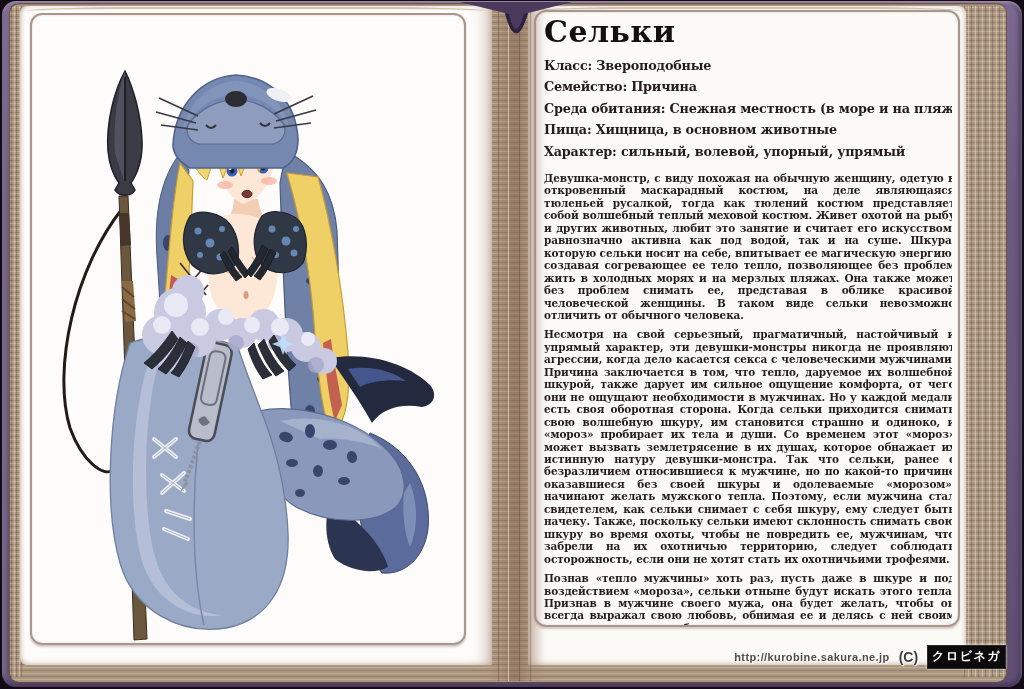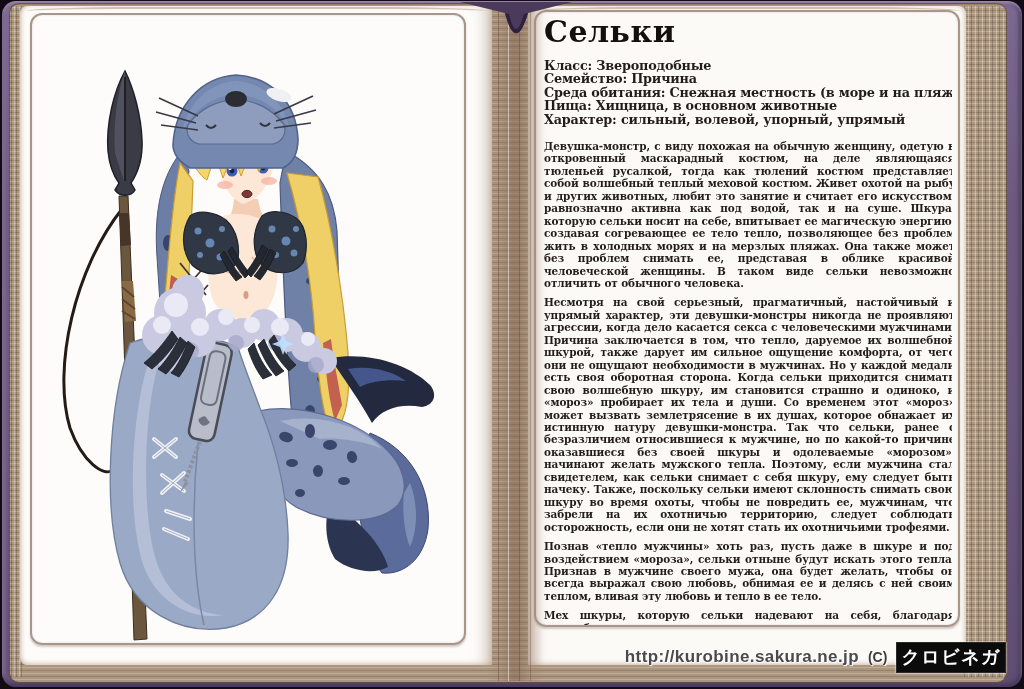--- a/index.html
+++ b/index.html
@@ -35,32 +35,32 @@
   .gutter{position:absolute;left:486px;top:4px;width:58px;bottom:8px;
       background:linear-gradient(90deg, rgba(150,118,96,0) 0%, rgba(150,118,96,.28) 26%, rgba(131,100,80,.52) 46%, rgba(131,100,80,.52) 54%, rgba(150,118,96,.28) 74%, rgba(150,118,96,0) 100%);}
   .gutter i{position:absolute;top:0;bottom:0;width:1px;background:rgba(96,68,52,.45);}
   .gutter i:nth-child(1){left:12px}.gutter i:nth-child(2){left:22px;background:rgba(255,250,240,.5)}
   .gutter i:nth-child(3){left:33px}.gutter i:nth-child(4){left:44px;background:rgba(96,68,52,.35)}
   .spine-notch{position:absolute;left:460px;top:2px;z-index:8;}
   
   .content{position:absolute;left:16px;top:8px;right:14px;bottom:40px;color:#221d1a;overflow:hidden;}
   .title{font-size:30px;font-weight:bold;letter-spacing:.5px;margin:0 0 10px 0;color:#14100e;}
   .info{font-size:12.8px;font-weight:bold;line-height:13.4px;margin-bottom:14px;letter-spacing:-.2px;}
-  .info div{white-space:nowrap;}
+  .info div{white-space:nowrap;margin-top:8px;}
   .bodytext{width:448px;transform:scaleX(.918);transform-origin:0 0;
         font-size:11.4px;font-weight:bold;line-height:12.45px;text-align:justify;letter-spacing:-.1px;color:#241e1a;}
   .bodytext p{margin:0 0 7px 0;text-indent:0;}
   
   .footer{position:absolute;left:540px;top:645px;width:466px;height:24px;z-index:9;
           display:flex;align-items:center;justify-content:flex-end;gap:9px;
           font-family:"Liberation Sans","DejaVu Sans",sans-serif;}
-  .url{font-size:17px;font-weight:bold;color:#4b4b4b;letter-spacing:.4px;
+  .url{font-size:11px;font-weight:bold;color:#4b4b4b;letter-spacing:.4px;
        text-shadow:0 0 2px #fff,0 0 2px #fff,1px 1px 1px #fff,-1px -1px 1px #fff;}
   .cmark{font-size:14px;font-weight:bold;color:#3c3c3c;text-shadow:0 0 2px #fff,1px 1px 1px #fff;}
-  .badge{background:#0b0b0b;color:#ffffff;font-size:18px;font-weight:bold;letter-spacing:1.5px;
+  .badge{background:#0b0b0b;color:#ffffff;font-size:12px;font-weight:bold;letter-spacing:1.5px;
          padding:2px 4px 3px 4px;border:1px solid #2a2a2a;box-shadow:0 0 2px #fff;
          font-family:"DejaVu Sans",sans-serif;}
   .illu{position:absolute;left:10px;top:7px;}
 </style>
 </head>
 <body>
 
 <div class="stage">
   <div class="cover"></div>
   <div class="pages-edge"></div>

